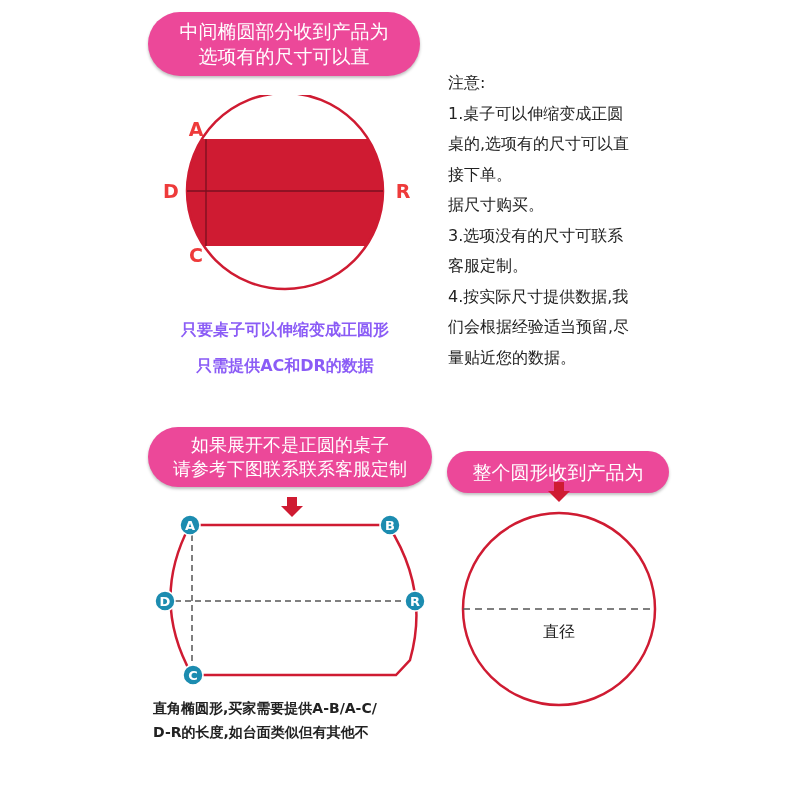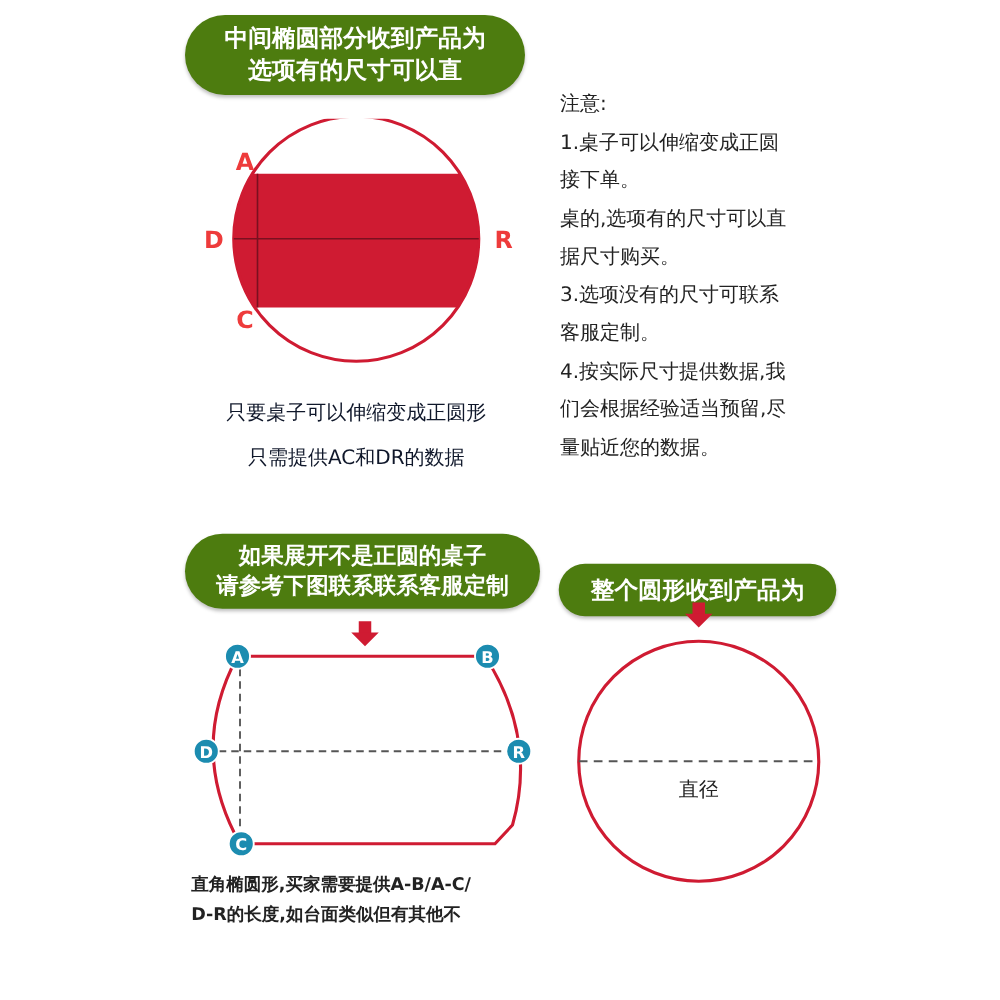--- a/index.html
+++ b/index.html
@@ -1,27 +1,27 @@
 <!DOCTYPE html>
 <html><head>
 <meta charset="utf-8">
 <style>
   html, body { margin: 0; padding: 0; background: #ffffff; }
   body { width: 800px; height: 800px; position: relative; overflow: hidden;
          font-family: "DejaVu Sans", "Liberation Sans", sans-serif; color: #222; }
-  .pill { position: absolute; background: #4d7c0f; color: #fff; border-radius: 40px;
-          text-align: center; font-weight: bold; box-shadow: 0 2px 3px rgba(0,0,0,0.25); }
+  .pill { position: absolute; background: #ec4899; color: #fff; border-radius: 40px;
+          text-align: center; font-weight: normal; box-shadow: 0 2px 3px rgba(0,0,0,0.25); }
   .pill span { display: block; }
   #pill-top { left: 148px; top: 12px; width: 272px; height: 64px; font-size: 19px; line-height: 25px; padding-top: 7px; box-sizing: border-box; }
   #pill-mid-left { left: 148px; top: 427px; width: 284px; height: 60px; font-size: 18px; line-height: 24px; padding-top: 6px; box-sizing: border-box; }
   #pill-mid-right { left: 447px; top: 434px; width: 222px; height: 42px; font-size: 19px; line-height: 42px; margin-top: 17px; }
   .abs { position: absolute; }
   .notes { left: 436px; top: 68px; width: 240px; font-size: 16px; line-height: 30.5px; color: #222; }
   .notes div { white-space: nowrap; margin-left: 12px; }
-  .caption { font-weight: normal; font-size: 16px; color: #0f172a; text-align: center; white-space: nowrap; }
+  .caption { font-weight: bold; font-size: 16px; color: #8b5cf6; text-align: center; white-space: nowrap; }
   .bottom-text { left: 153px; top: 696px; width: 300px; font-size: 14px; line-height: 24px; font-weight: bold; color: #222; }
   .bottom-text div { white-space: nowrap; }
   svg text { font-family: "DejaVu Sans", "Liberation Sans", sans-serif; }
 </style>
 </head>
 <body>
 
 <div id="pill-top" class="pill">
   <span>中间椭圆部分收到产品为</span>
   <span>选项有的尺寸可以直</span>
@@ -44,22 +44,22 @@
 </svg>
 
 <div class="abs caption" style="left:150px; top:312px; width:270px; line-height:36px;">
   <div>只要桌子可以伸缩变成正圆形</div>
   <div>只需提供AC和DR的数据</div>
 </div>
 
 <div class="abs notes">
   <div>注意:</div>
   <div>1.桌子可以伸缩变成正圆</div>
+  <div>桌的,选项有的尺寸可以直</div>
   <div>接下单。</div>
-  <div>桌的,选项有的尺寸可以直</div>
   <div>据尺寸购买。</div>
   <div>3.选项没有的尺寸可联系</div>
   <div>客服定制。</div>
   <div>4.按实际尺寸提供数据,我</div>
   <div>们会根据经验适当预留,尽</div>
   <div>量贴近您的数据。</div>
 </div>
 
 <div id="pill-mid-left" class="pill">
   <span>如果展开不是正圆的桌子</span>

